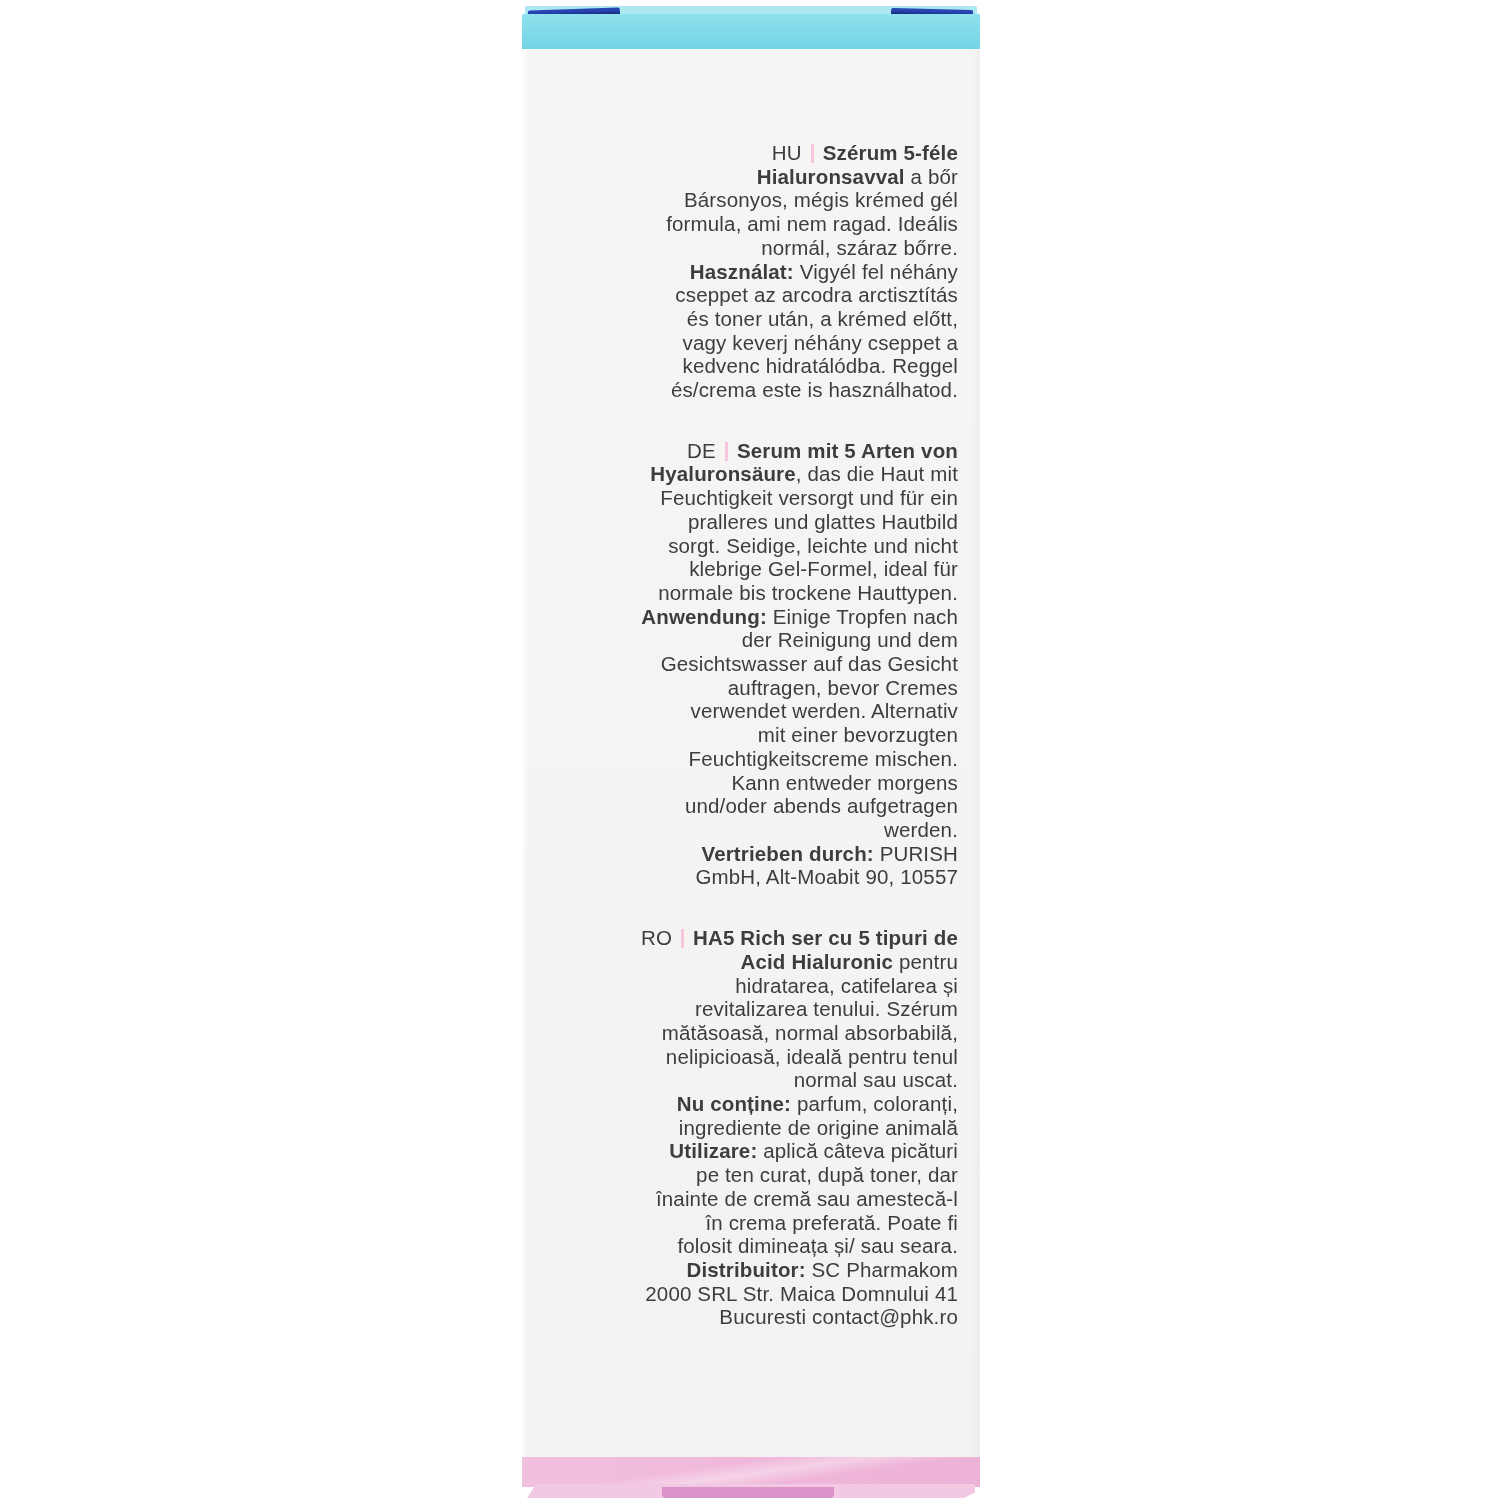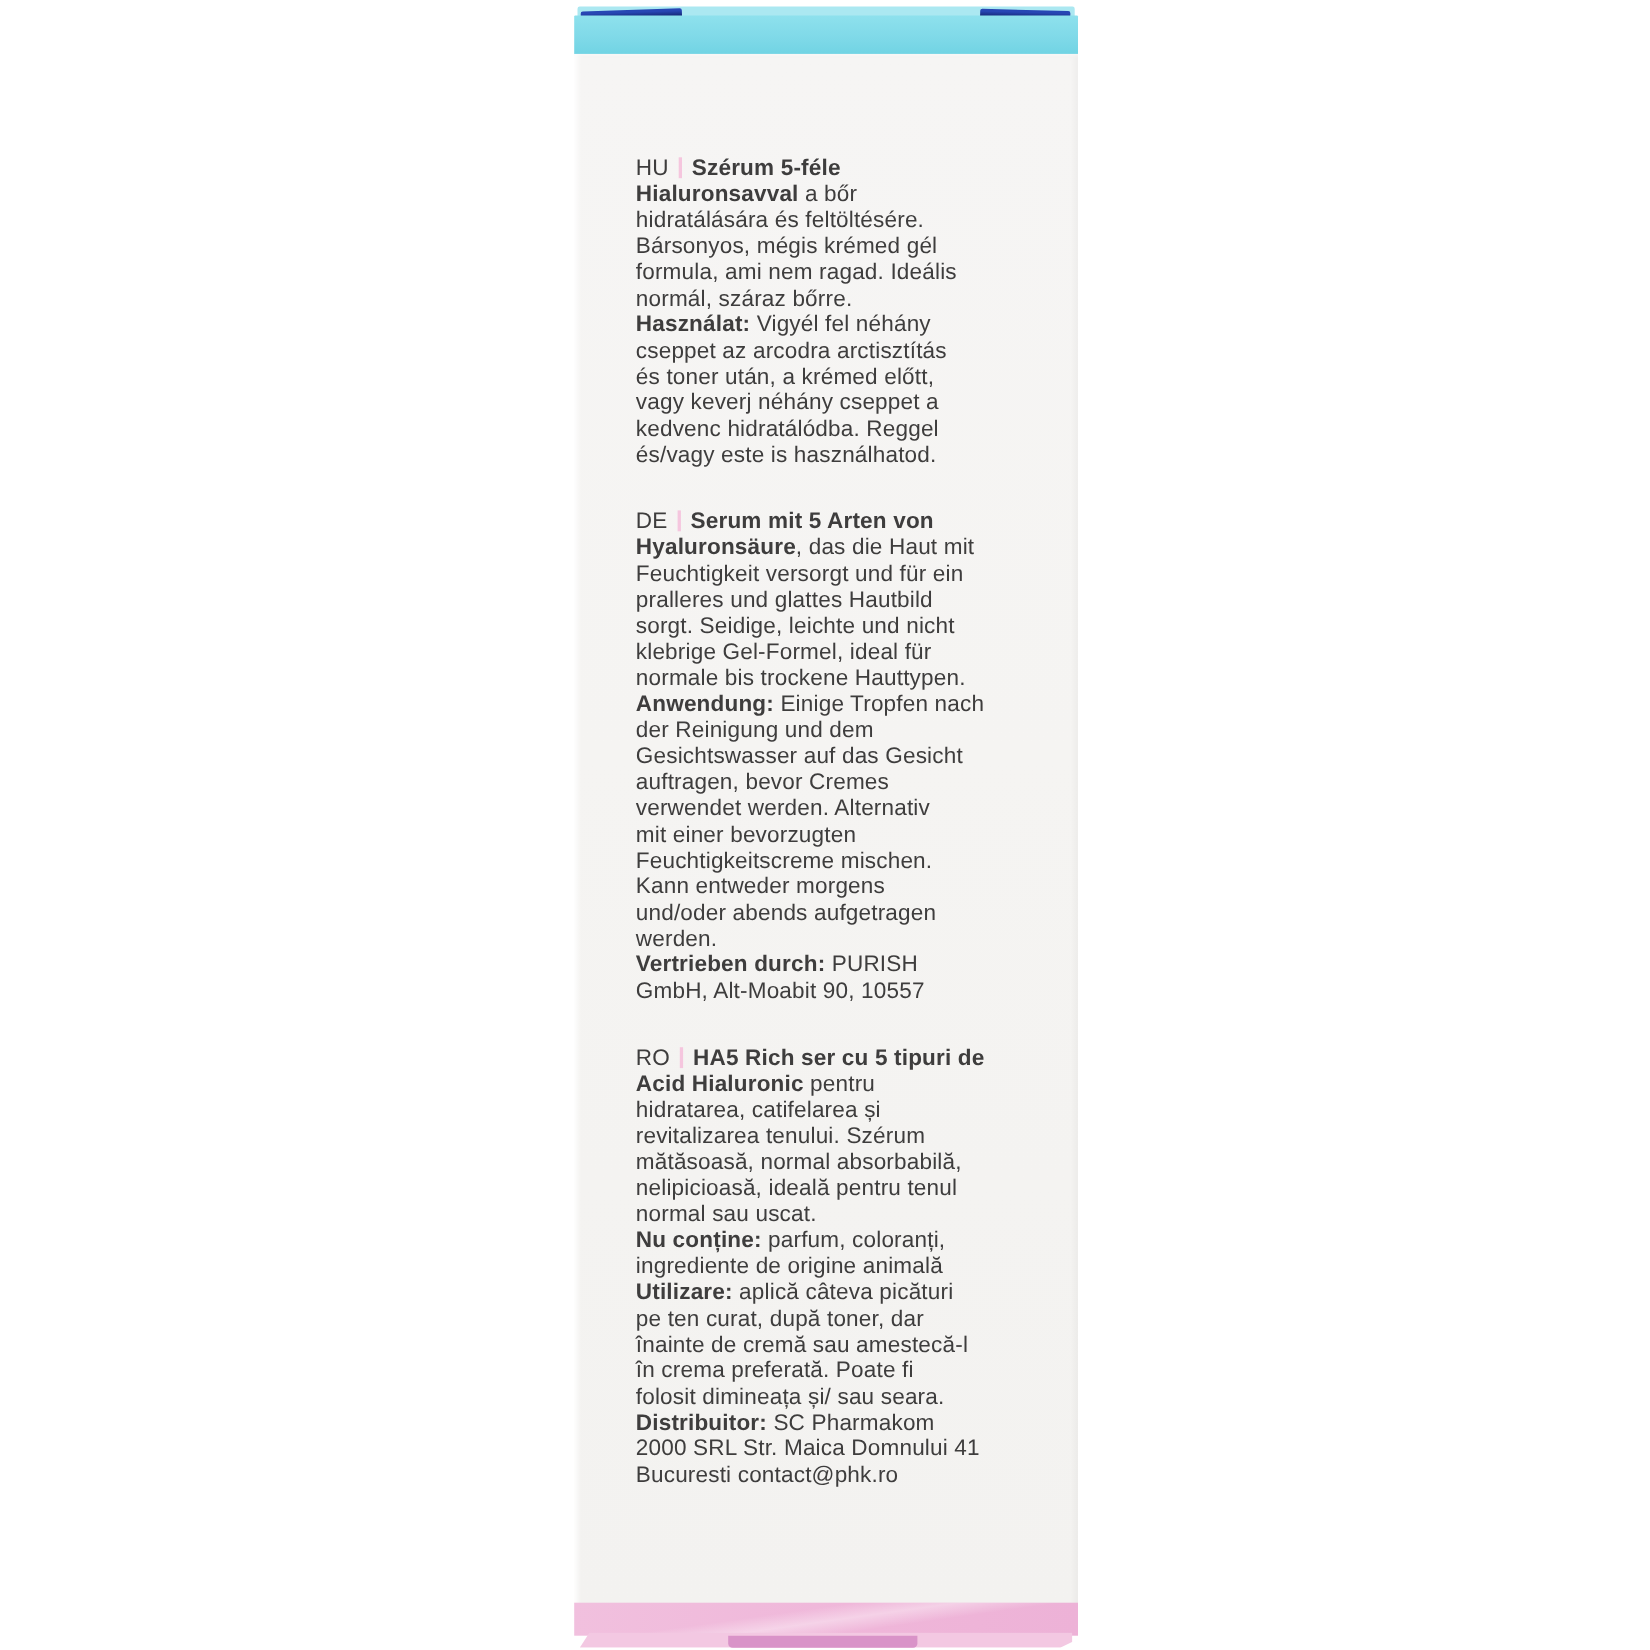--- a/index.html
+++ b/index.html
@@ -1,19 +1,19 @@
 <!DOCTYPE html>
 <html style="--cyan: #7fd9e8; --cyan-light: #abe8f1; --navy: #2746b4; --navy-dark: #101f62; --panel: #f5f4f2; --pink-band: #efb6d9; --pink-flap: #f3c8e2; --pink-tab: #d993c8; --pink-bar: #f5c6de; --ink: #3e3d3d;"><head>
 <meta charset="utf-8">
 <style>
   * { margin:0; padding:0; box-sizing:border-box; }
   html,body { width:1500px; height:1500px; background:#ffffff; overflow:hidden;
               font-family:"Liberation Sans", sans-serif; }
 
-  .scene { position:relative; width:1500px; height:1500px; }
+  .scene { position:relative; width:1500px; height:1500px;text-align:right; }
 
   
   .box { position:absolute; left:522px; top:6px; width:458px; height:1492px; }
 
   
   .lid-strip { position:absolute; left:3px; top:0; width:452px; height:11px;
                background:var(--cyan-light); border-radius:2px 2px 0 0; }
   .navy { position:absolute; height:11px;
           background:linear-gradient(180deg, var(--navy) 20%, var(--navy-dark) 75%);
           border-radius:2px; }
@@ -59,30 +59,29 @@
     <div class="lid-strip"></div>
     <div class="navy left"></div>
     <div class="navy right"></div>
     <div class="lid-band"></div>
 
     <div class="body-panel">
       <div class="text-panel">
           <div class="text-section">
             <div class="line"><span>HU</span><span class="sep-bar"></span><span class="bold">Szérum 5-féle</span></div>
             <div class="line"><span class="bold">Hialuronsavval</span><span> a bőr</span></div>
-            <div class="line"><span>hidratálására és feltöltésére.</span></div>
             <div class="line"><span>Bársonyos, mégis krémed gél</span></div>
             <div class="line"><span>formula, ami nem ragad. Ideális</span></div>
             <div class="line"><span>normál, száraz bőrre.</span></div>
             <div class="line"><span class="bold">Használat:</span><span> Vigyél fel néhány</span></div>
             <div class="line"><span>cseppet az arcodra arctisztítás</span></div>
             <div class="line"><span>és toner után, a krémed előtt,</span></div>
             <div class="line"><span>vagy keverj néhány cseppet a</span></div>
             <div class="line"><span>kedvenc hidratálódba. Reggel</span></div>
-            <div class="line"><span>és/vagy este is használhatod.</span></div>
+            <div class="line"><span>és/crema este is használhatod.</span></div>
           </div>
           <div class="text-section">
             <div class="line"><span>DE</span><span class="sep-bar"></span><span class="bold">Serum mit 5 Arten von</span></div>
             <div class="line"><span class="bold">Hyaluronsäure</span><span>, das die Haut mit</span></div>
             <div class="line"><span>Feuchtigkeit versorgt und für ein</span></div>
             <div class="line"><span>pralleres und glattes Hautbild</span></div>
             <div class="line"><span>sorgt. Seidige, leichte und nicht</span></div>
             <div class="line"><span>klebrige Gel-Formel, ideal für</span></div>
             <div class="line"><span>normale bis trockene Hauttypen.</span></div>
             <div class="line"><span class="bold">Anwendung:</span><span> Einige Tropfen nach</span></div>

